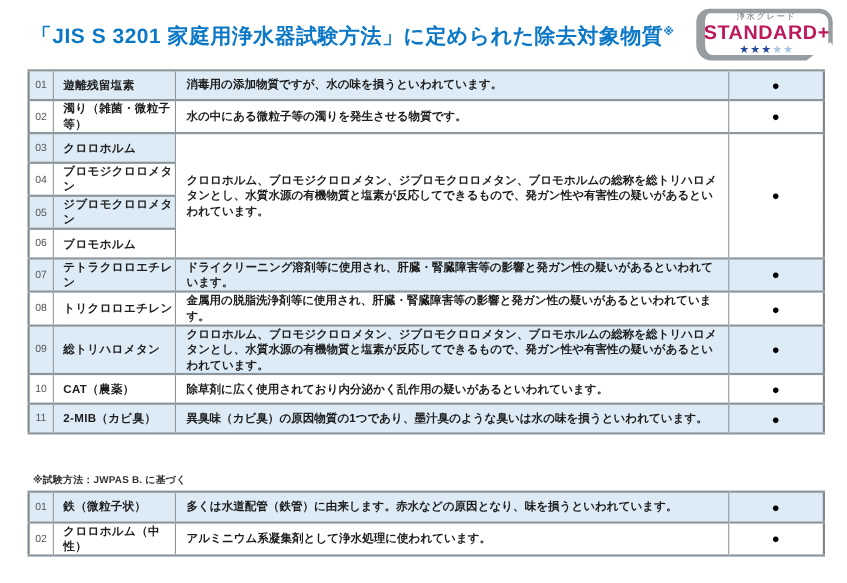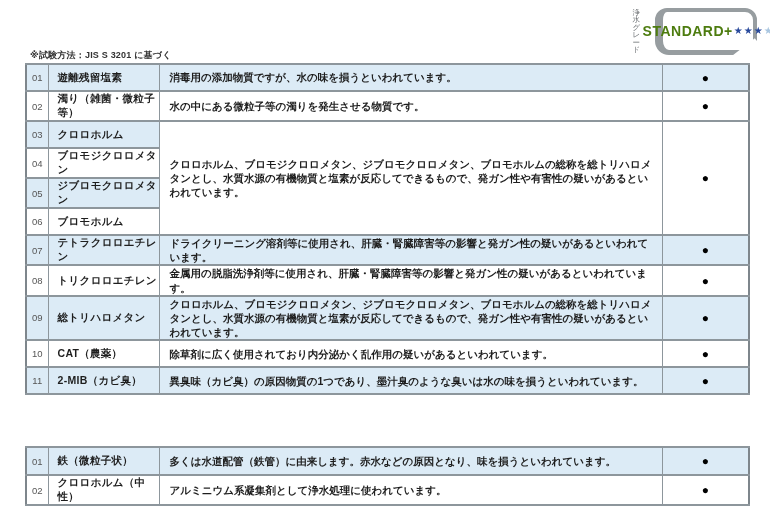--- a/index.html
+++ b/index.html
@@ -15,31 +15,31 @@
   .sec-title .mark{font-size:10px;vertical-align:7px;}
   .method-note{
     position:absolute;left:30px;margin:0;
     font-size:9px;font-weight:bold;color:#333;letter-spacing:0.2px;
   }
   #title1{top:20px;} #note1{top:49px;}
   #title2{top:401px;} #note2{top:430px;}
 
   
   #badge{
-    position:absolute;top:8px;right:13px;width:102px;height:47px;box-sizing:border-box;
+    position:absolute;top:8px;right:13px;width:124px;height:47px;box-sizing:border-box;
     border:4px solid #979da0;border-left-width:8px;border-bottom-width:5px;
     border-radius:12px 12px 10px 14px;background:#fff;
-    display:flex;align-items:center;justify-content:center;gap:1px;
+    display:flex;flex-direction:column;align-items:center;justify-content:center;gap:1px;
   }
   #badge::after{ 
     content:"";position:absolute;right:-9px;bottom:-9px;width:30px;height:13px;
     background:#fff;transform:rotate(-38deg);
   }
   .badge-label{font-size:7.5px;color:#6b6f72;letter-spacing:1.5px;line-height:1;}
-  .badge-value{font-size:14px;font-weight:bold;color:#4d7c0f;letter-spacing:0.5px;line-height:1.15;}
+  .badge-value{font-size:18px;font-weight:bold;color:#be185d;letter-spacing:0.5px;line-height:1.15;}
   .badge-stars{font-size:10px;line-height:1;letter-spacing:1px;}
   .stars-filled{color:#27489b;}
   .stars-empty{color:#a9c6e0;}
 
   
   .tbl{
     position:absolute;left:25px;border-collapse:collapse;table-layout:fixed;width:723px;
     border:2px solid #7e868c;
   }
   #table1{top:63px;} #table2{top:446px;}
@@ -56,21 +56,21 @@
   td.dot{text-align:center;font-size:12px;color:#000;}
   tr.stripe td{background:#dcebf6;}
   td.white-cell{background:#ffffff !important;}
   .col-no{width:22px;} .col-name{width:111px;} .col-desc{width:503px;} .col-dot{width:87px;}
 </style>
 </head>
 <body>
 
 <div id="page">
 
-  <p class="method-note" id="note1">※試験方法：JIS S 3201 に基づく</p>
+  <h1 class="sec-title" id="title1"><span>「JIS S 3201 家庭用浄水器試験方法」に定められた除去対象物質</span><span class="mark">※</span></h1>
 
   <div id="badge">
     <span class="badge-label">浄水グレード</span>
     <span class="badge-value">STANDARD+</span>
     <span class="badge-stars"><span class="stars-filled">★★★</span><span class="stars-empty">★★</span></span>
   </div>
 
   <table class="tbl" id="table1">
     <colgroup>
         <col class="col-no">
@@ -135,20 +135,21 @@
       </tr>
       <tr class="stripe">
         <td class="no">11</td>
         <td class="name">2-MIB（カビ臭）</td>
         <td class="desc">異臭味（カビ臭）の原因物質の1つであり、墨汁臭のような臭いは水の味を損うといわれています。</td>
         <td class="dot">●</td>
       </tr>
     </tbody>
   </table>
 
+  <p class="method-note" id="note2">※試験方法：JWPAS B. に基づく</p>
 
   <table class="tbl" id="table2">
     <colgroup>
         <col class="col-no">
         <col class="col-name">
         <col class="col-desc">
         <col class="col-dot">
       </colgroup>
     <tbody>
       <tr class="stripe">

